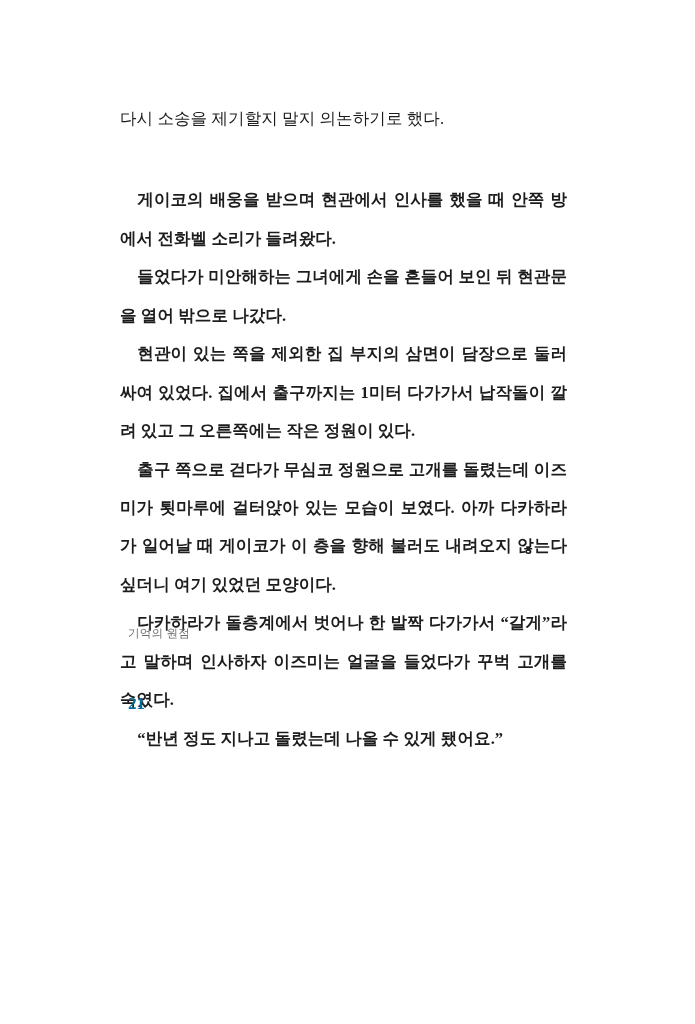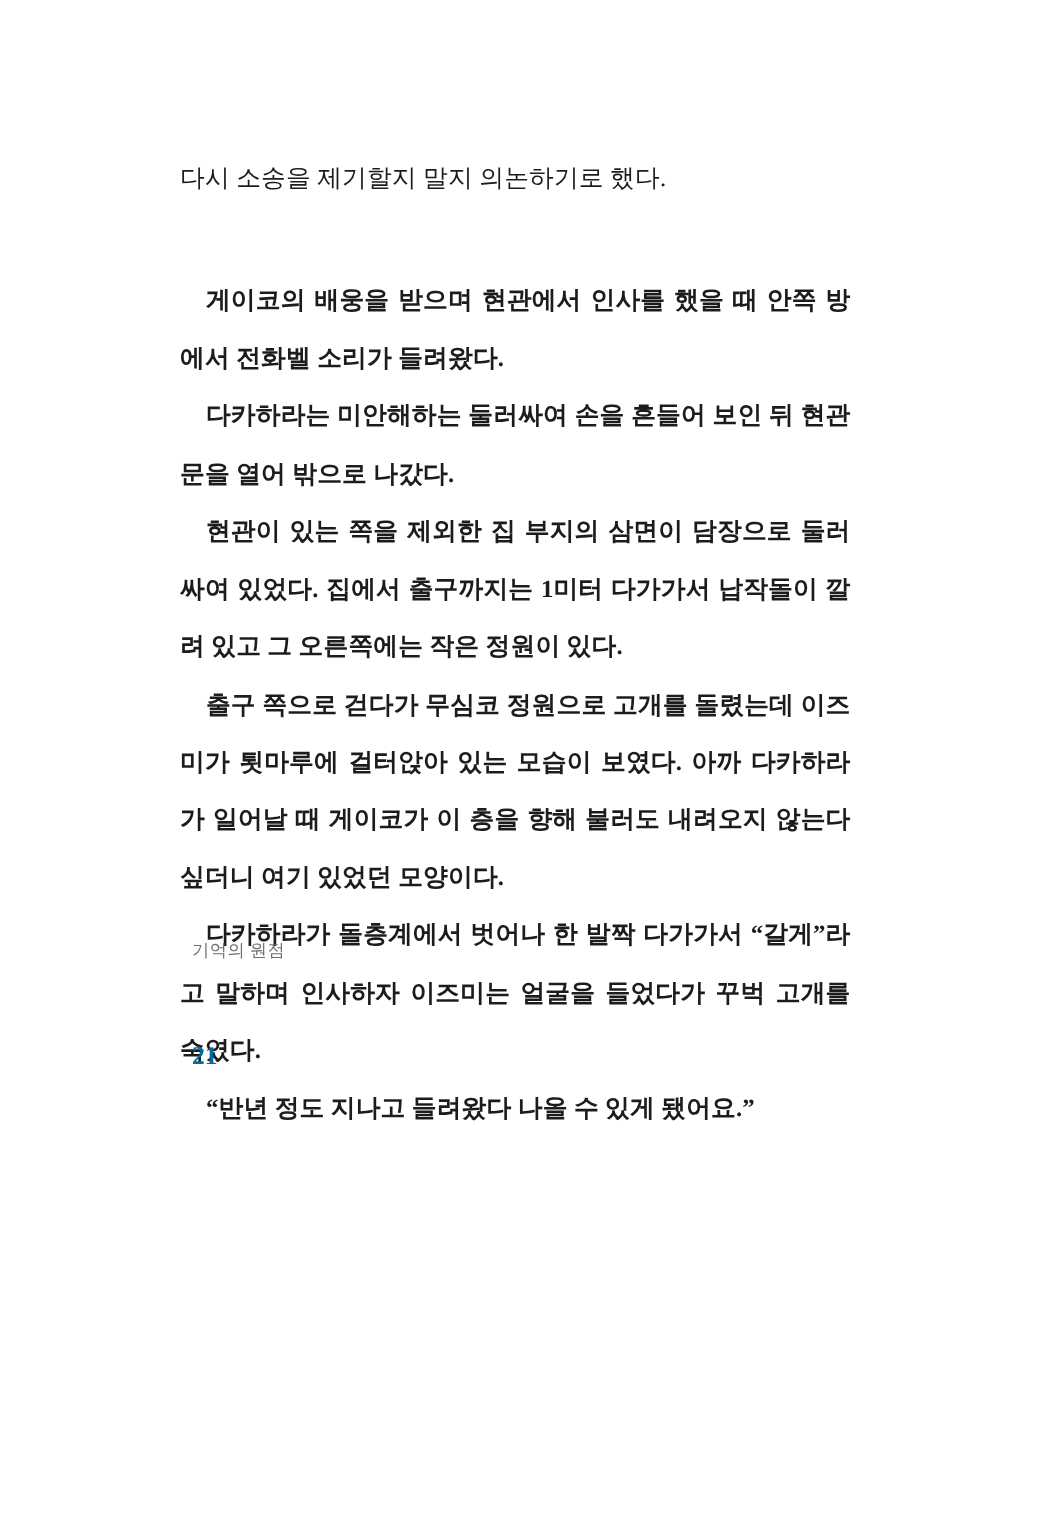--- a/index.html
+++ b/index.html
@@ -69,25 +69,25 @@
 
 <div class="page">
 
   <div class="body-text">
 
     <p class="para">다시 소송을 제기할지 말지 의논하기로 했다.</p>
 
     <div class="gap"></div>
 
     <p class="para indent">게이코의 배웅을 받으며 현관에서 인사를 했을 때 안쪽 방에서 전화벨 소리가 들려왔다.</p>
-    <p class="para indent">다카하라는 미안해하는 둘러싸여 손을 흔들어 보인 뒤 현관문을 열어 밖으로 나갔다.</p>
+    <p class="para indent">들었다가 미안해하는 그녀에게 손을 흔들어 보인 뒤 현관문을 열어 밖으로 나갔다.</p>
     <p class="para indent">현관이 있는 쪽을 제외한 집 부지의 삼면이 담장으로 둘러싸여 있었다. 집에서 출구까지는 1미터 다가가서 납작돌이 깔려 있고 그 오른쪽에는 작은 정원이 있다.</p>
     <p class="para indent">출구 쪽으로 걷다가 무심코 정원으로 고개를 돌렸는데 이즈미가 툇마루에 걸터앉아 있는 모습이 보였다. 아까 다카하라가 일어날 때 게이코가 이 층을 향해 불러도 내려오지 않는다 싶더니 여기 있었던 모양이다.</p>
     <p class="para indent">다카하라가 돌층계에서 벗어나 한 발짝 다가가서 “갈게”라고 말하며 인사하자 이즈미는 얼굴을 들었다가 꾸벅 고개를 숙였다.</p>
-    <p class="para indent">“반년 정도 지나고 들려왔다 나올 수 있게 됐어요.”</p>
+    <p class="para indent">“반년 정도 지나고 돌렸는데 나올 수 있게 됐어요.”</p>
 
   </div>
 
   <div class="footer">
     <span class="footer-title">기억의 원점</span>
     <span class="footer-page">21</span>
   </div>
 
 </div>
 

